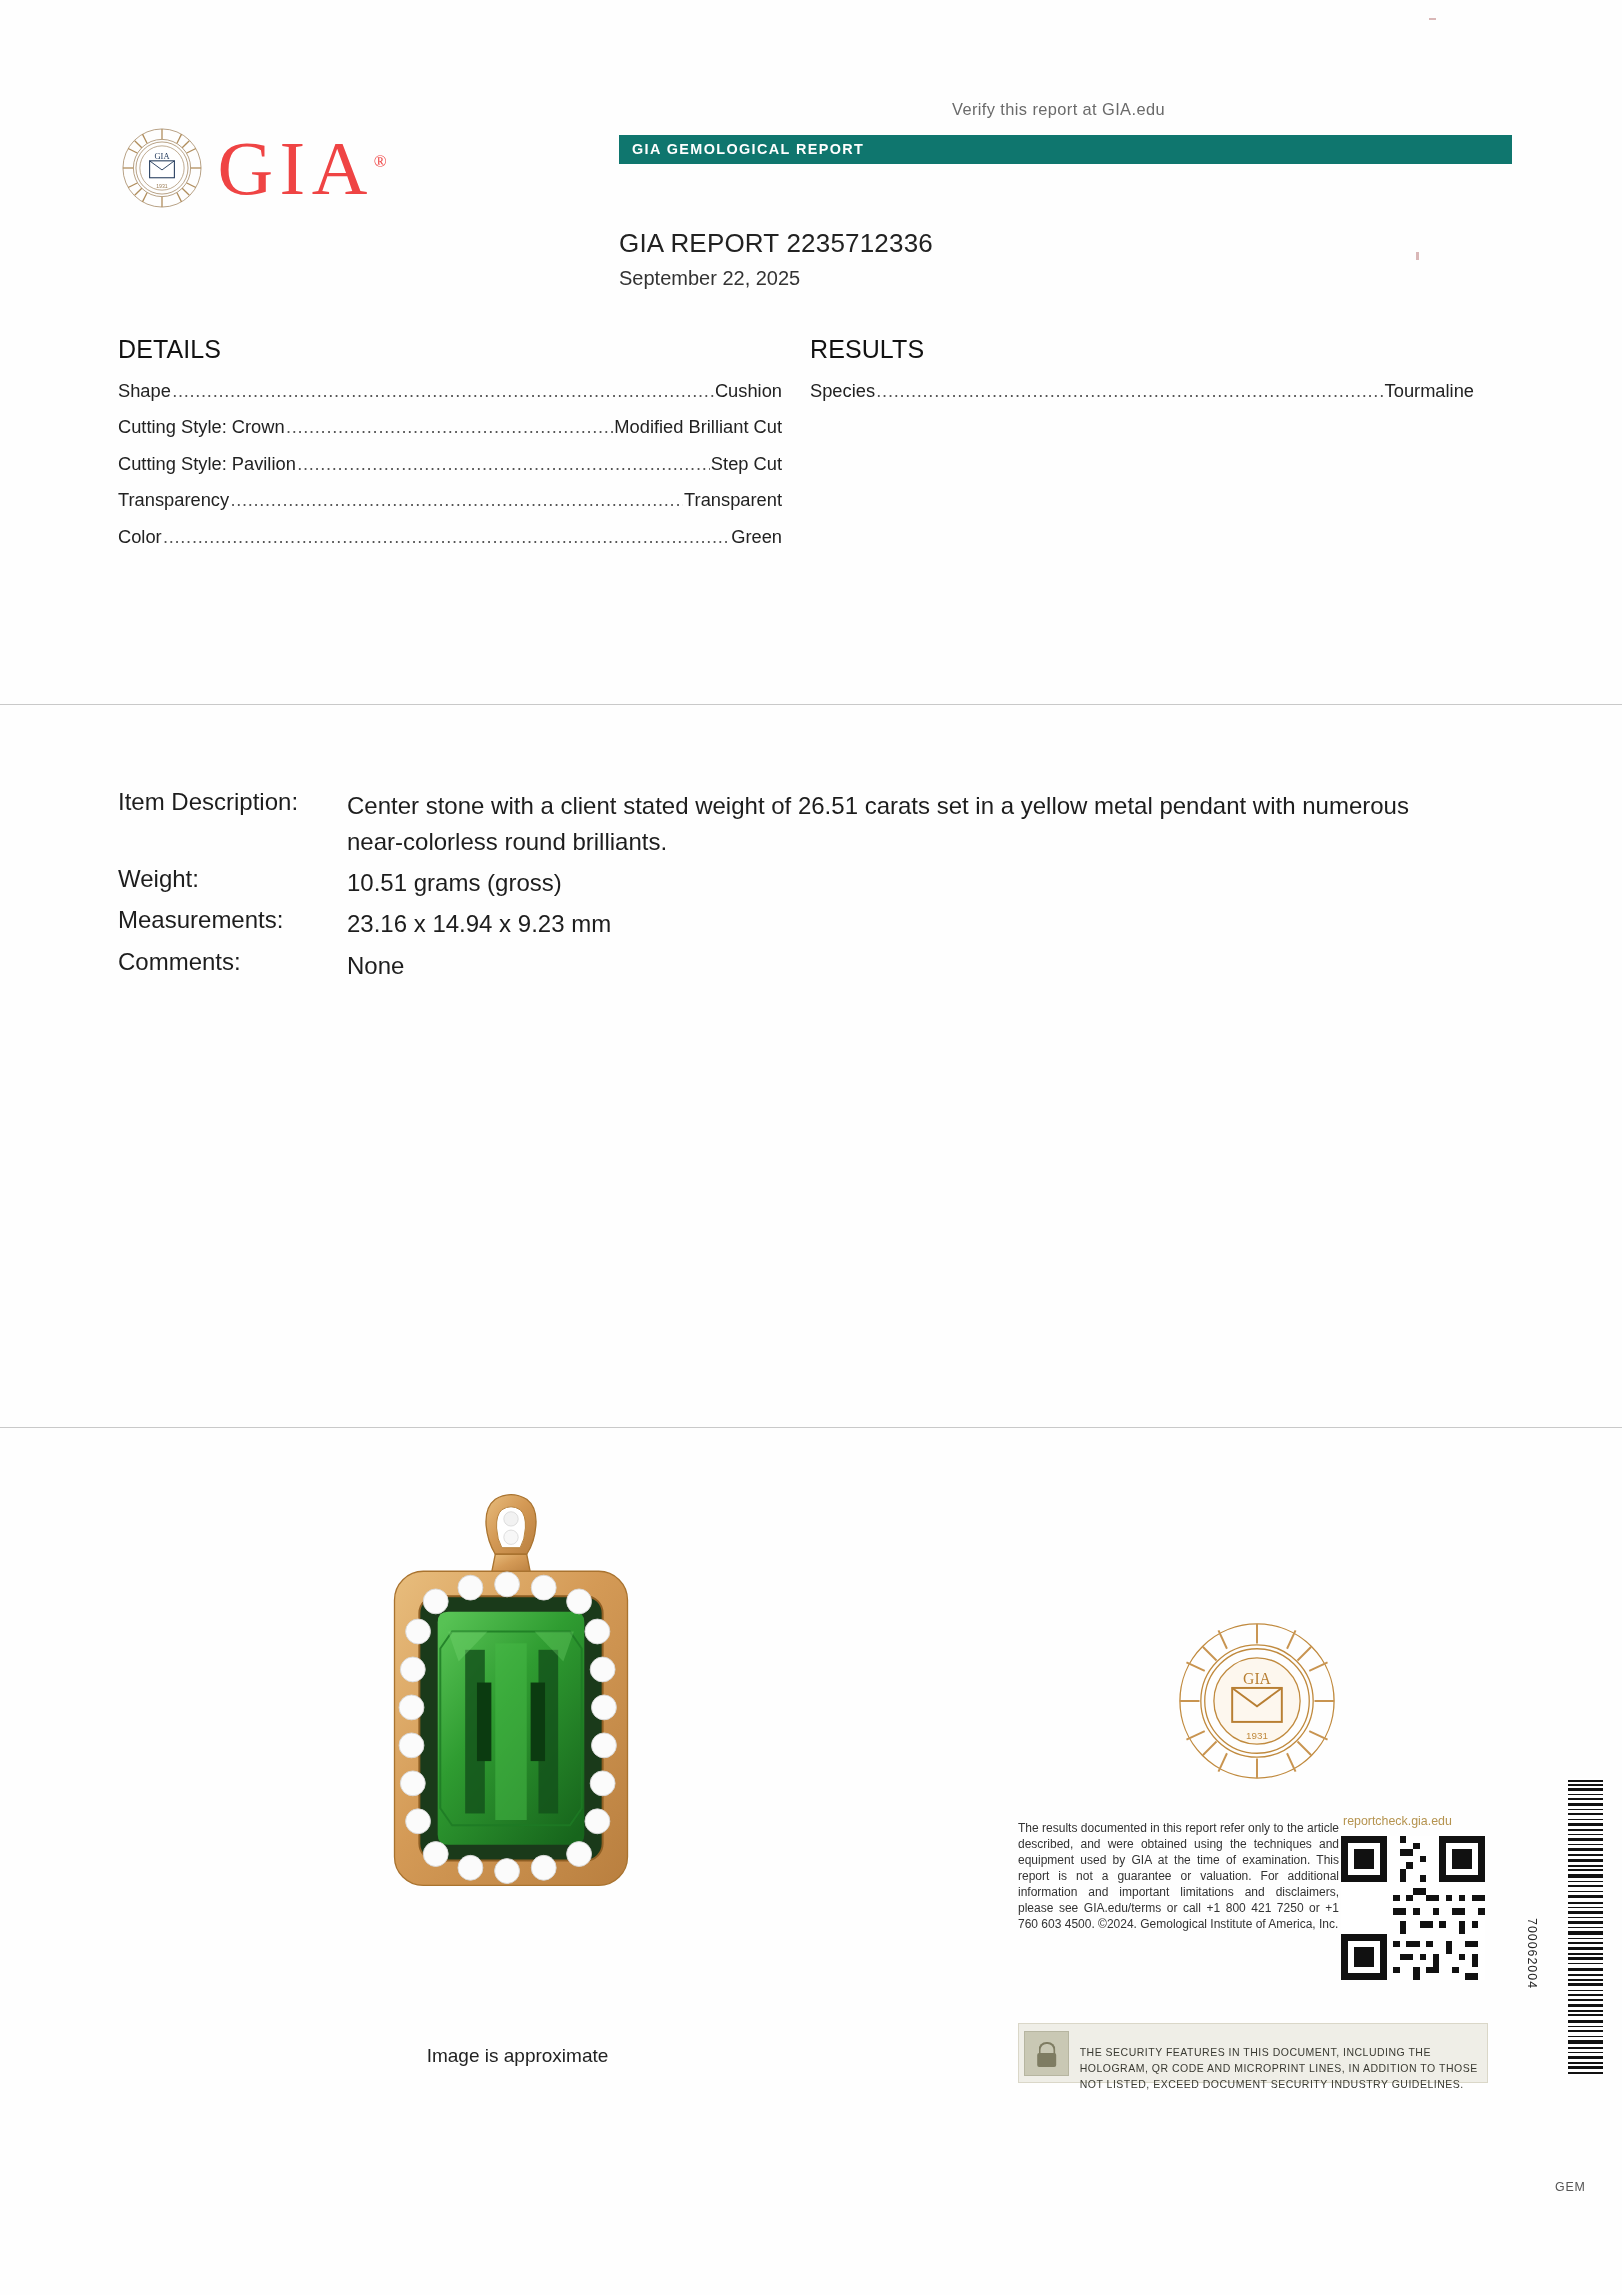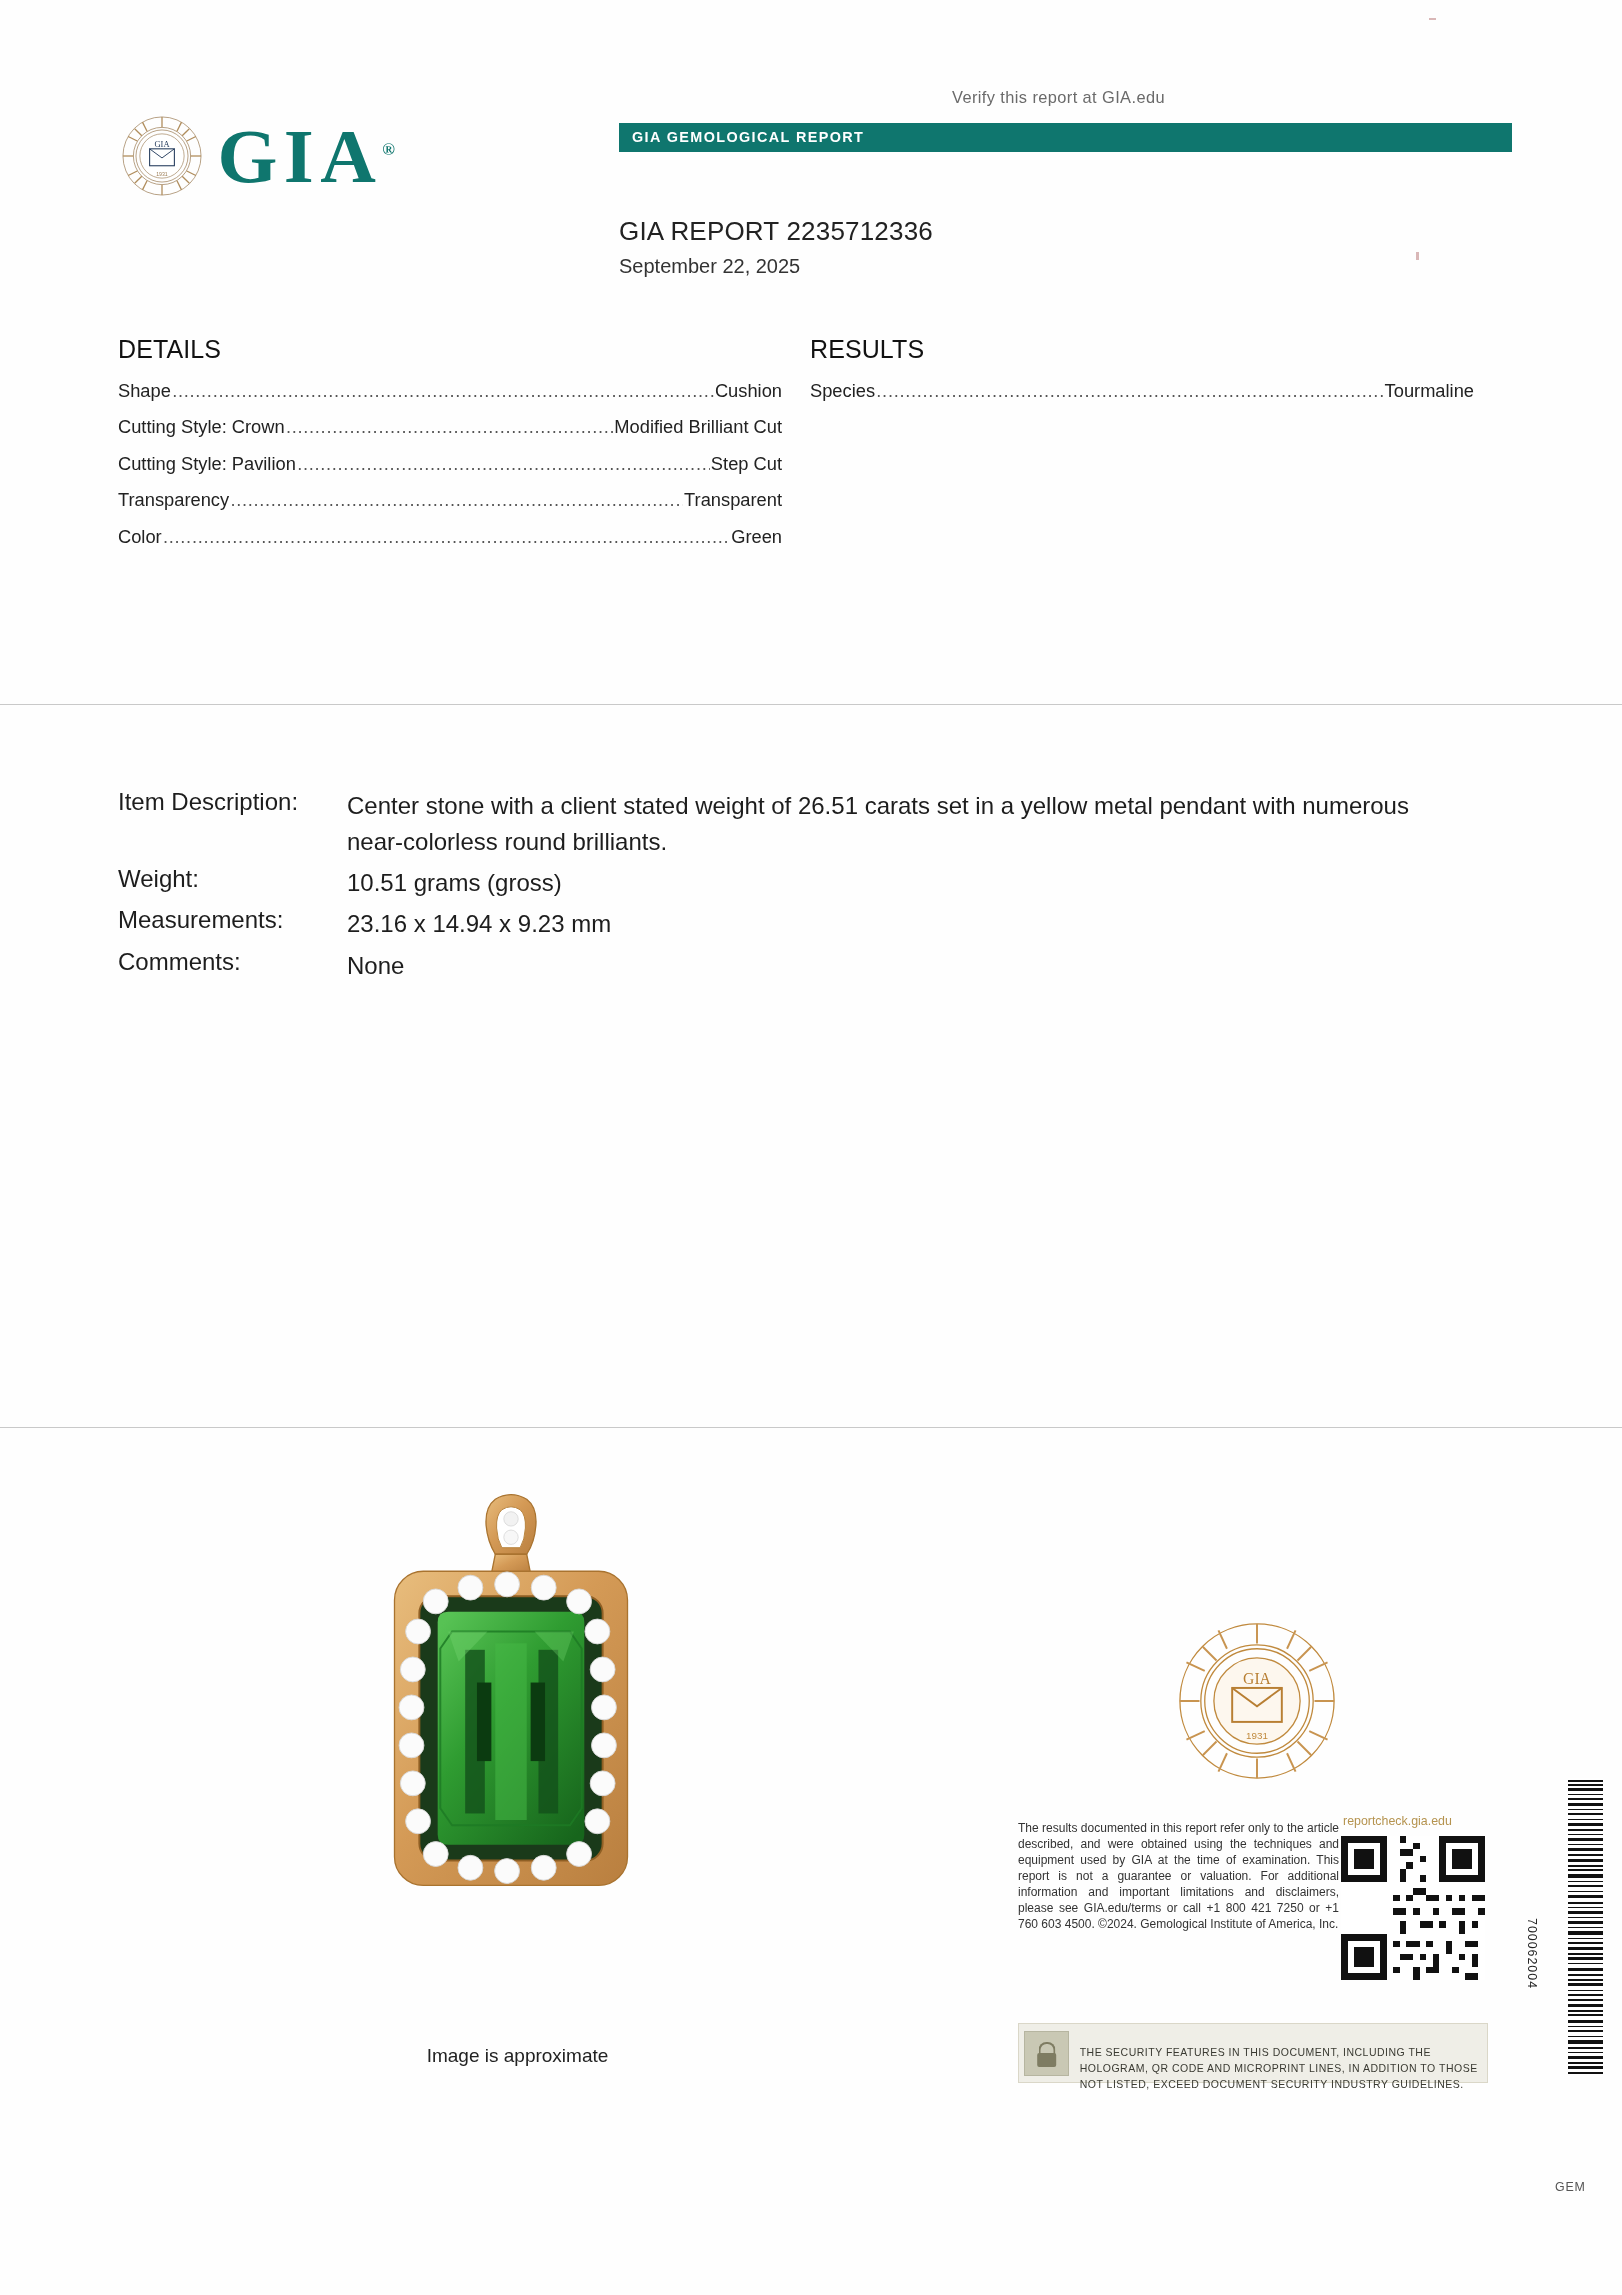--- a/index.html
+++ b/index.html
@@ -20,21 +20,21 @@
     position: absolute;
     left: 0; top: 0;
     width: 1623px;
     height: 2295px;
     background: #fefefe;
   }
 
   
   .header {
     position: absolute;
-    left: 0; top: 0;
+    left: 0; top: 12px;
     width: 1559px;
     height: 308px;
   }
   .verify-line {
     position: absolute;
     left: 952px;
     top: 88px;
     font-size: 16.4px;
     letter-spacing: 0.4px;
     color: #6a6a6a;
@@ -49,24 +49,24 @@
   .gia-seal {
     width: 82px;
     height: 82px;
     position: relative;
     flex: none;
   }
   .gia-wordmark {
     font-family: "Liberation Serif", serif;
     font-size: 77px;
     letter-spacing: 6.5px;
-    color: #0f766e;
+    color: #ef4444;
     margin-left: 14.4px;
     line-height: 1;
-    font-weight: 700;
+    font-weight: 400;
   }
   .gia-reg {
     font-size: 17px;
     vertical-align: super;
     letter-spacing: 0;
   }
 
   .report-band {
     position: absolute;
     left: 619px;

